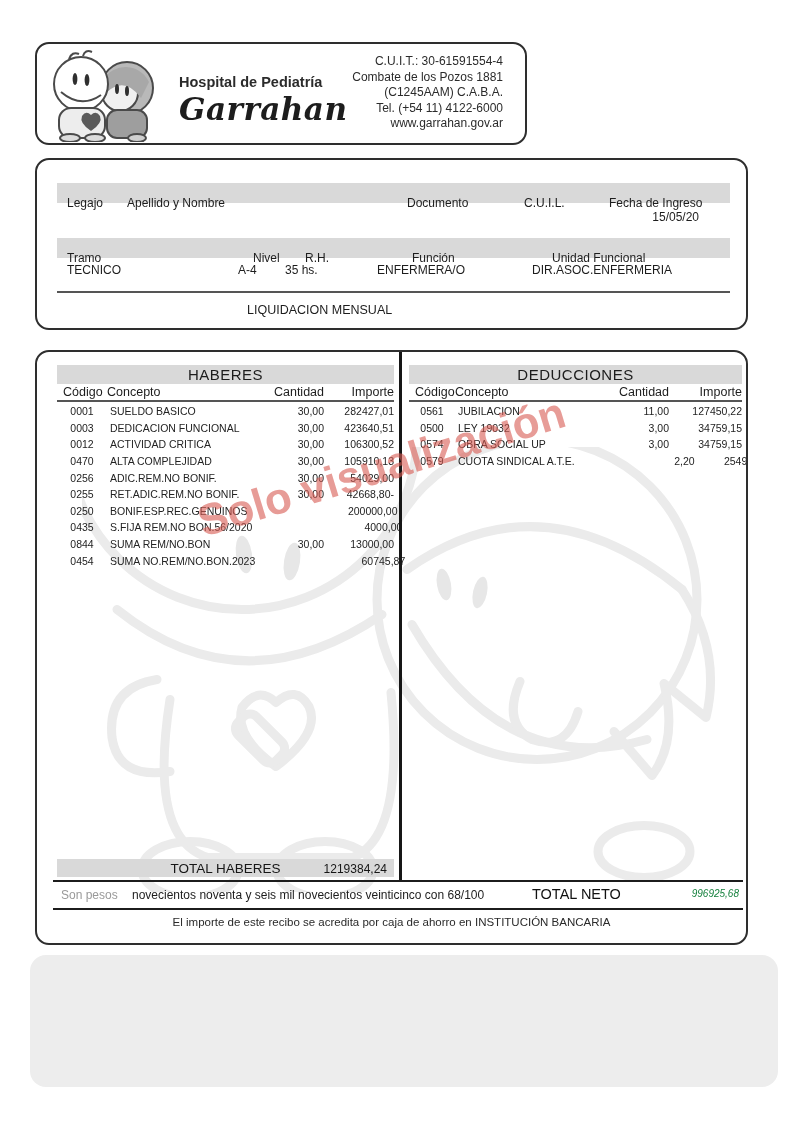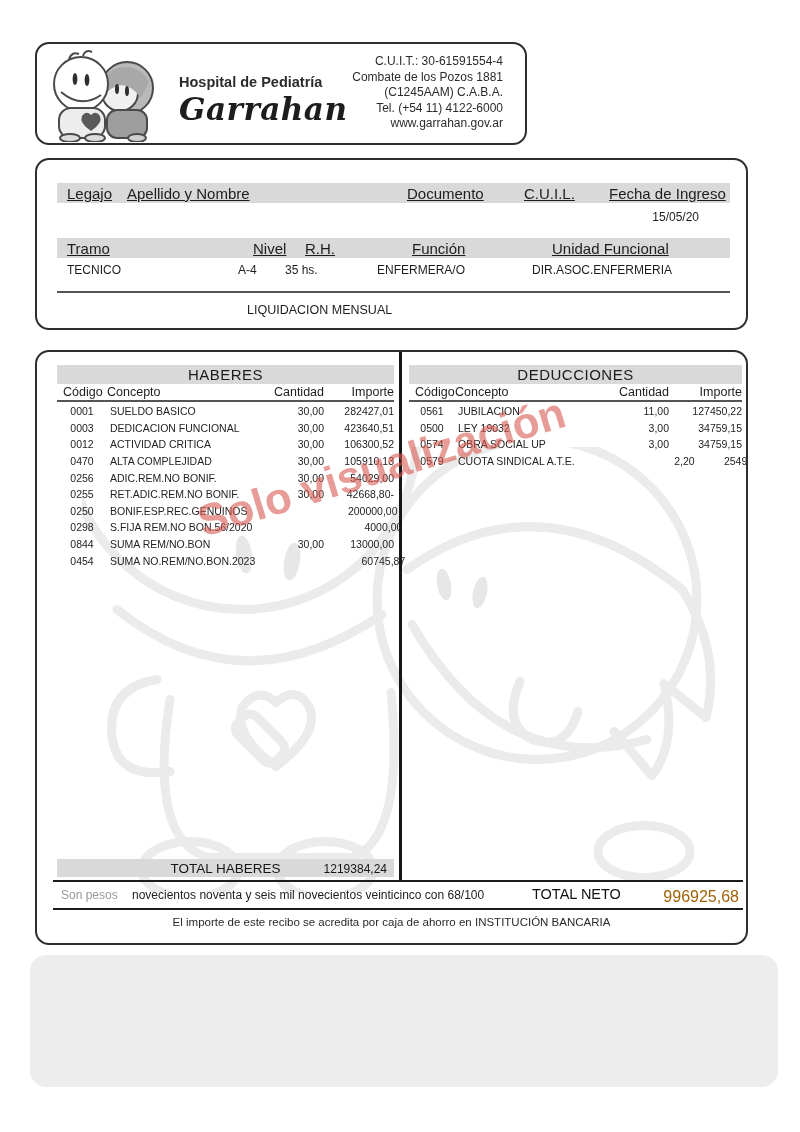--- a/index.html
+++ b/index.html
@@ -21,21 +21,21 @@
              font-size:12px; line-height:15.5px; color:#2b2b2b; }
   .hdr-right { left:537px; top:50px; width:210px; height:95px; background:#e9e9e9; border-radius:10px; }
   .pr-line { position:absolute; left:16px; font-size:13px; color:#1d1d1d; }
   .pr-line .val { margin-left:14px; }
   .pl-row { top:32px; } .rc-row { top:58px; }
 
   
   .emp-box { left:35px; top:158px; width:713px; height:172px; }
   .band { position:absolute; left:20px; width:673px; height:20px; background:#d9d9d9; }
   .band1 { top:23px; } .band2 { top:78px; }
-  .lbl { position:absolute; font-size:15px; color:#1d1d1d; top:2px; white-space:nowrap;text-decoration:underline; }
+  .lbl { position:absolute; font-size:12px; color:#1d1d1d; top:13px; white-space:nowrap; }
   .val { font-size:12px; color:#1d1d1d; white-space:nowrap; }
   .emp-val { position:absolute; }
   .emp-rule { position:absolute; left:20px; width:673px; height:2px; background:#555; top:131px; }
   .liq-type { position:absolute; left:210px; top:143px; font-size:12.5px; color:#1d1d1d; }
 
   
   .main-box { left:35px; top:350px; width:713px; height:595px; overflow:hidden; }
   .mascot { position:absolute; left:45px; top:95px; width:650px; height:445px; z-index:0; }
   .wm-text { position:absolute; left:72px; top:90px; width:545px; text-align:center;
              font-size:44px; font-weight:bold; transform:rotate(-17deg);
@@ -62,21 +62,21 @@
   .tb-right { left:372px; width:333px; }
   .tb-label { position:absolute; left:0; right:0; text-align:center; font-size:13.5px;
               line-height:20px; color:#161616; }
   .tb-value { position:absolute; right:7px; font-size:12px; line-height:20px; color:#161616; }
   .hline { position:absolute; left:16px; right:3px; height:2px; background:#1c1c1c; z-index:2; }
   .hline1 { top:528px; } .hline2 { top:556px; }
   .sonpesos-row { position:absolute; top:533px; left:0; right:0; height:20px; z-index:2; }
   .sp-label { position:absolute; left:24px; top:3px; font-size:12px; color:#999; }
   .sp-words { position:absolute; left:95px; top:3px; font-size:12px; color:#1d1d1d; white-space:nowrap; }
   .sp-neto  { position:absolute; left:495px; top:1px; font-size:14.5px; color:#111; }
-  .sp-netoval { position:absolute; right:7px; top:3px; font-size:16px; color:#a16207; }
+  .sp-netoval { position:absolute; right:7px; top:3px; font-size:10px; color:#15803d;font-style:italic; }
   .pay-note { position:absolute; top:564px; left:0; right:0; text-align:center;
               font-size:11.5px; color:#2a2a2a; z-index:2; }
 
   
   .bottom-box { position:absolute; left:30px; top:955px; width:748px; height:132px;
                 background:#ededed; border-radius:16px; }
 </style>
 </head>
 <body>
 
@@ -218,21 +218,21 @@
             <span class="c-qty">30,00</span>
             <span class="c-imp">42668,80-</span>
           </div>
         <div class="trow grid-l">
             <span class="c-code">0250</span>
             <span class="c-con">BONIF.ESP.REC.GENUINOS</span>
             <span class="c-qty"></span>
             <span class="c-imp">200000,00</span>
           </div>
         <div class="trow grid-l">
-            <span class="c-code">0298</span>
+            <span class="c-code">0435</span>
             <span class="c-con">S.FIJA REM.NO BON.56/2020</span>
             <span class="c-qty"></span>
             <span class="c-imp">4000,00</span>
           </div>
         <div class="trow grid-l">
             <span class="c-code">0844</span>
             <span class="c-con">SUMA REM/NO.BON</span>
             <span class="c-qty">30,00</span>
             <span class="c-imp">13000,00</span>
           </div>

